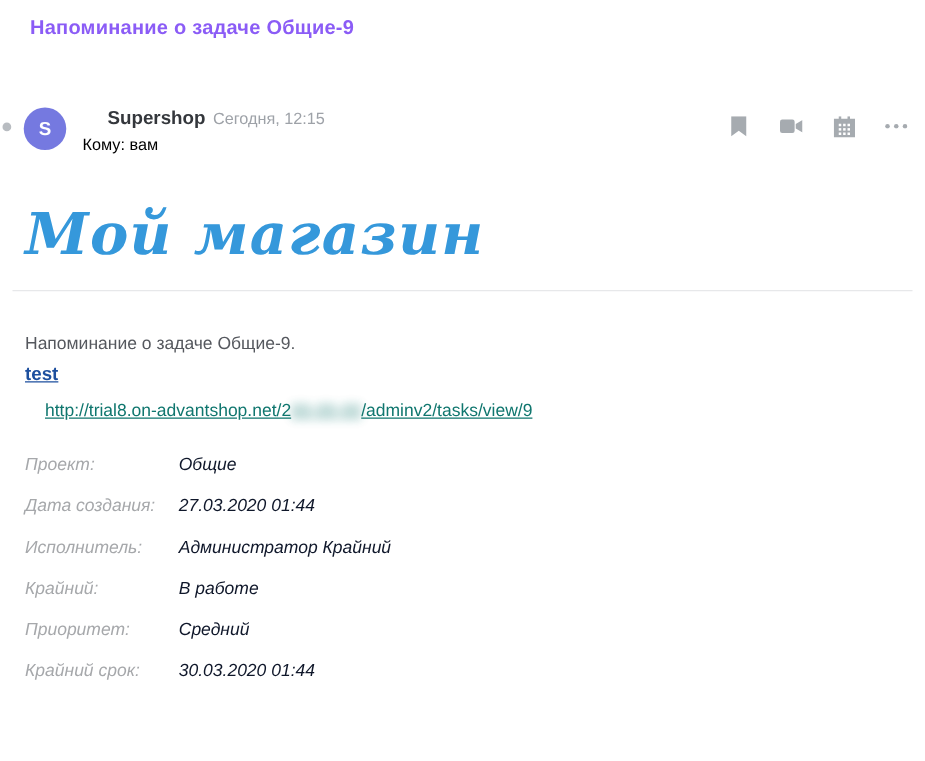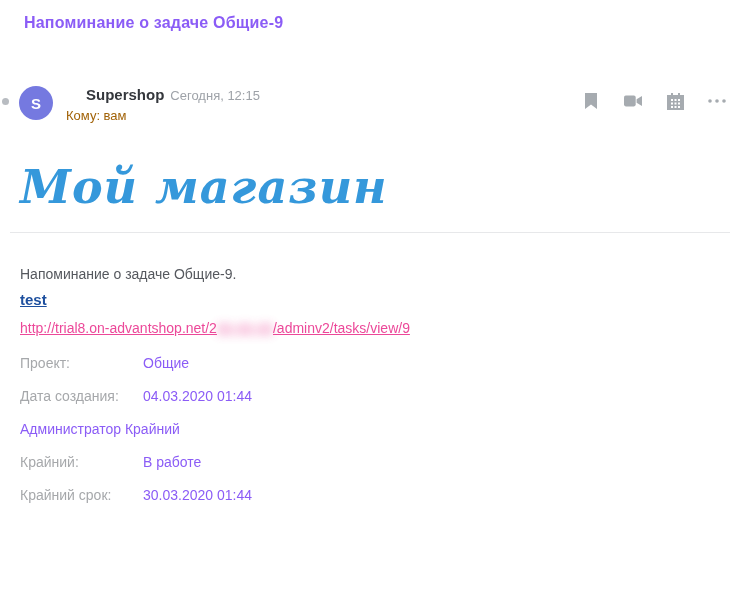--- a/index.html
+++ b/index.html
@@ -63,21 +63,21 @@
   .sender-time {
     font-size: 13px;
     color: #9ea2a8;
     margin-left: 6px;
   }
   .recipient {
     position: absolute;
     left: 66px;
     top: 108px;
     font-size: 13px;
-    color: #a16207;
+    color: #000000;
   }
   .action-icons {
     position: absolute;
     right: 14px;
     top: 92px;
     display: flex;
     align-items: center;
     gap: 24px;
     color: #a6abb0;
   }
@@ -121,51 +121,52 @@
     left: 20px;
     top: 291px;
     font-size: 15px;
     font-weight: bold;
     color: #1d4f9e;
     text-decoration: underline;
     cursor: pointer;
   }
   .task-url {
     position: absolute;
-    left: 20px;
+    left: 36px;
     top: 320px;
     font-size: 14px;
-    color: #ec4899;
+    color: #0f766e;
     text-decoration: underline;
     cursor: pointer;
     white-space: nowrap;
   }
   .task-url .masked {
     filter: blur(4px);
     opacity: 0.75;
   }
   .fields {
     position: absolute;
     left: 20px;
     top: 346px;
     width: 560px;
   }
   .field-row {
     height: 33px;
     display: flex;
-    align-items: center;
+    align-items: flex-end;
     font-size: 14px;
+    font-style: italic;
   }
   .field-label {
     width: 123px;
     flex: 0 0 123px;
     color: #a6a8ab;
   }
   .field-value {
-    color: #8b5cf6;
+    color: #0f172a;
   }
   svg { display: block; }
 </style>
 </head>
 <body>
 
 <div class="page">
 
   <h1 class="email-title">Напоминание о задаче Общие-9</h1>
 
@@ -228,28 +229,33 @@
 
   <a class="task-url"><span>http://trial8.on-advantshop.net/2</span><span class="masked">00-00-00</span><span>/adminv2/tasks/view/9</span></a>
 
   <div class="fields">
     <div class="field-row">
       <span class="field-label">Проект:</span>
       <span class="field-value">Общие</span>
     </div>
     <div class="field-row">
       <span class="field-label">Дата создания:</span>
-      <span class="field-value">04.03.2020 01:44</span>
-    </div>
-    <div class="field-row">
+      <span class="field-value">27.03.2020 01:44</span>
+    </div>
+    <div class="field-row">
+      <span class="field-label">Исполнитель:</span>
       <span class="field-value">Администратор Крайний</span>
     </div>
     <div class="field-row">
       <span class="field-label">Крайний:</span>
       <span class="field-value">В работе</span>
     </div>
     <div class="field-row">
+      <span class="field-label">Приоритет:</span>
+      <span class="field-value">Средний</span>
+    </div>
+    <div class="field-row">
       <span class="field-label">Крайний срок:</span>
       <span class="field-value">30.03.2020 01:44</span>
     </div>
   </div>
 
 </div>
 
 </body></html>

